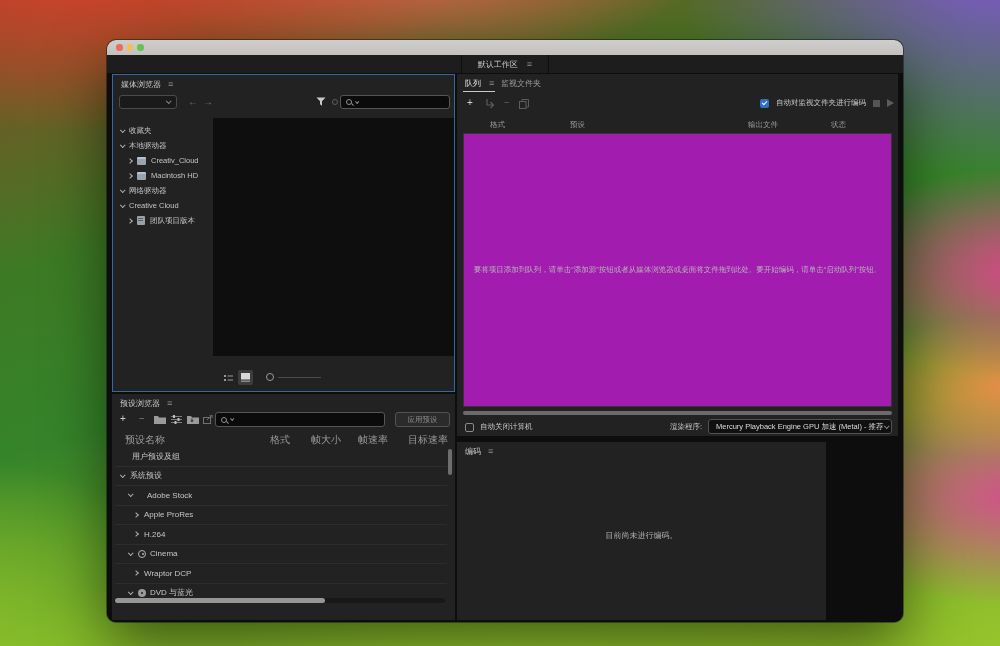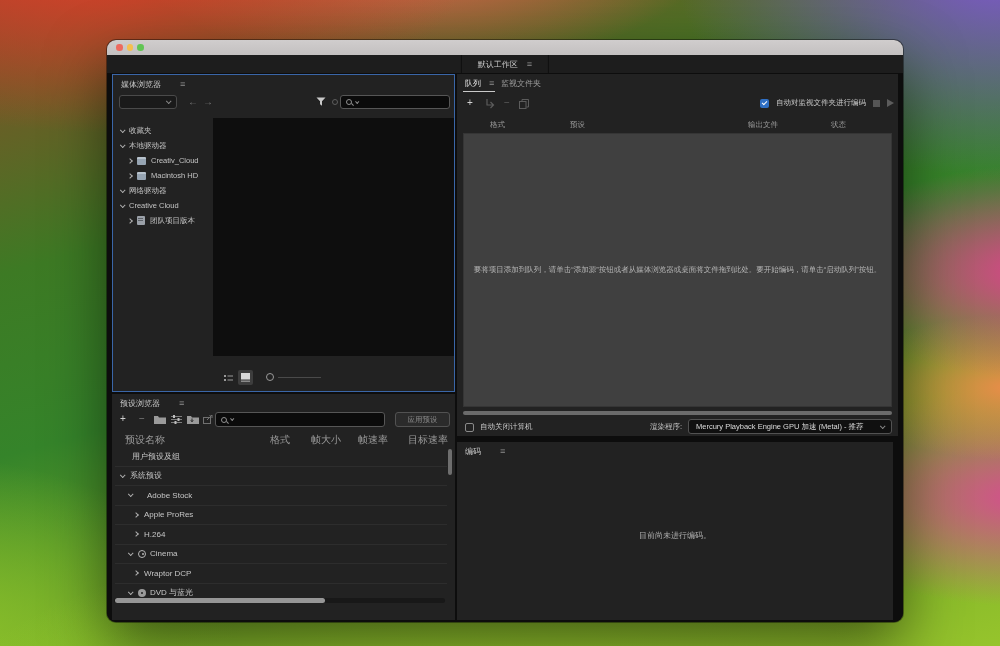--- a/index.html
+++ b/index.html
@@ -38,23 +38,23 @@
     font-size:8px; color:#c8c8c8; white-space:nowrap; }
   .hamburger { color:#8f8f8f; font-size:9px; line-height:1; }
 
   .main { position:absolute; top:33px; left:0; right:0; bottom:0; background:#0d0d0d;
     border-radius:0 0 9px 9px; overflow:hidden; }
 
   .panel { position:absolute; background:#222222; }
   #media-panel   { left:5px;   top:1px;   width:343px; height:318px; border:1px solid #3a66a8; }
   #preset-panel  { left:5px;   top:321px; width:343px; height:226px; }
   #queue-panel   { left:350px; top:1px;   width:441px; height:362px; }
-  #encoding-panel{ left:350px; top:369px; width:436px; height:178px; }
-
-  .panel-header { position:absolute; top:4px; left:8px; display:flex; gap:19px; align-items:center;
+  #encoding-panel{ left:350px; top:369px; width:369px; height:178px; }
+
+  .panel-header { position:absolute; top:4px; left:8px; display:flex; gap:7px; align-items:center;
     font-size:8px; color:#c9c9c9; white-space:nowrap; }
 
   
   .chev { display:inline-block; width:4px; height:4px;
     border-right:1.3px solid #b0b0b0; border-bottom:1.3px solid #b0b0b0; flex:none; }
   .chev.down  { transform:rotate(45deg) translateY(-1px); }
   .chev.right { transform:rotate(-45deg); }
   .chev.dim { border-color:#8a8a8a; }
 
   
@@ -141,30 +141,30 @@
   .cb.checked::after { content:''; position:absolute; left:2px; top:2.4px; width:4px; height:2px;
     border-left:1.3px solid #fff; border-bottom:1.3px solid #fff; transform:rotate(-45deg); }
   .cb.unchecked { border:1px solid #8a8a8a; background:transparent; }
   .cb-label { font-size:7.5px; color:#c9c9c9; white-space:nowrap; }
   .stop-ico { width:7px; height:7px; background:#555; }
   .play-ico { width:0; height:0; border-left:7px solid #5c5c5c;
     border-top:4.5px solid transparent; border-bottom:4.5px solid transparent; }
   .q-cols { position:absolute; top:46px; left:0; right:0; height:12px; font-size:7.5px; color:#999; }
   .q-cols span { position:absolute; white-space:nowrap; }
   .q-list { position:absolute; left:6px; top:59px; width:429px; height:274px;
-    border:1px solid #353535; background:#404040;
+    border:1px solid #353535; background:#a21caf;
     display:flex; align-items:center; justify-content:center; }
   .q-msg { font-size:7.5px; color:#b5b5b5; text-align:center; padding:0 8px; white-space:nowrap; }
   .q-hscroll { position:absolute; left:6px; top:337px; width:429px; height:4px;
     background:#6b6b6b; border-radius:2px; }
   .q-bottom { position:absolute; top:344px; left:0; right:0; height:20px; }
   .shutdown { position:absolute; left:8px; top:4px; display:flex; align-items:center; gap:6px; }
   .renderer { position:absolute; right:6px; top:1px; display:flex; align-items:center; gap:6px; }
   .renderer-label { font-size:7.5px; color:#c9c9c9; white-space:nowrap;margin-left:34px; }
-  .renderer-select { width:204px; height:15px; background:#101010; border:1px solid #525252;
+  .renderer-select { width:184px; height:15px; background:#101010; border:1px solid #525252;
     border-radius:3px; display:flex; align-items:center; justify-content:space-between;
     padding:0 7px; font-size:7.5px; color:#dcdcdc; white-space:nowrap; }
 
   
   .enc-msg { position:absolute; top:88px; left:0; right:0; text-align:center;
     font-size:8px; color:#b0b0b0; }
 
   svg { display:block; }
 </style>
 </head>

